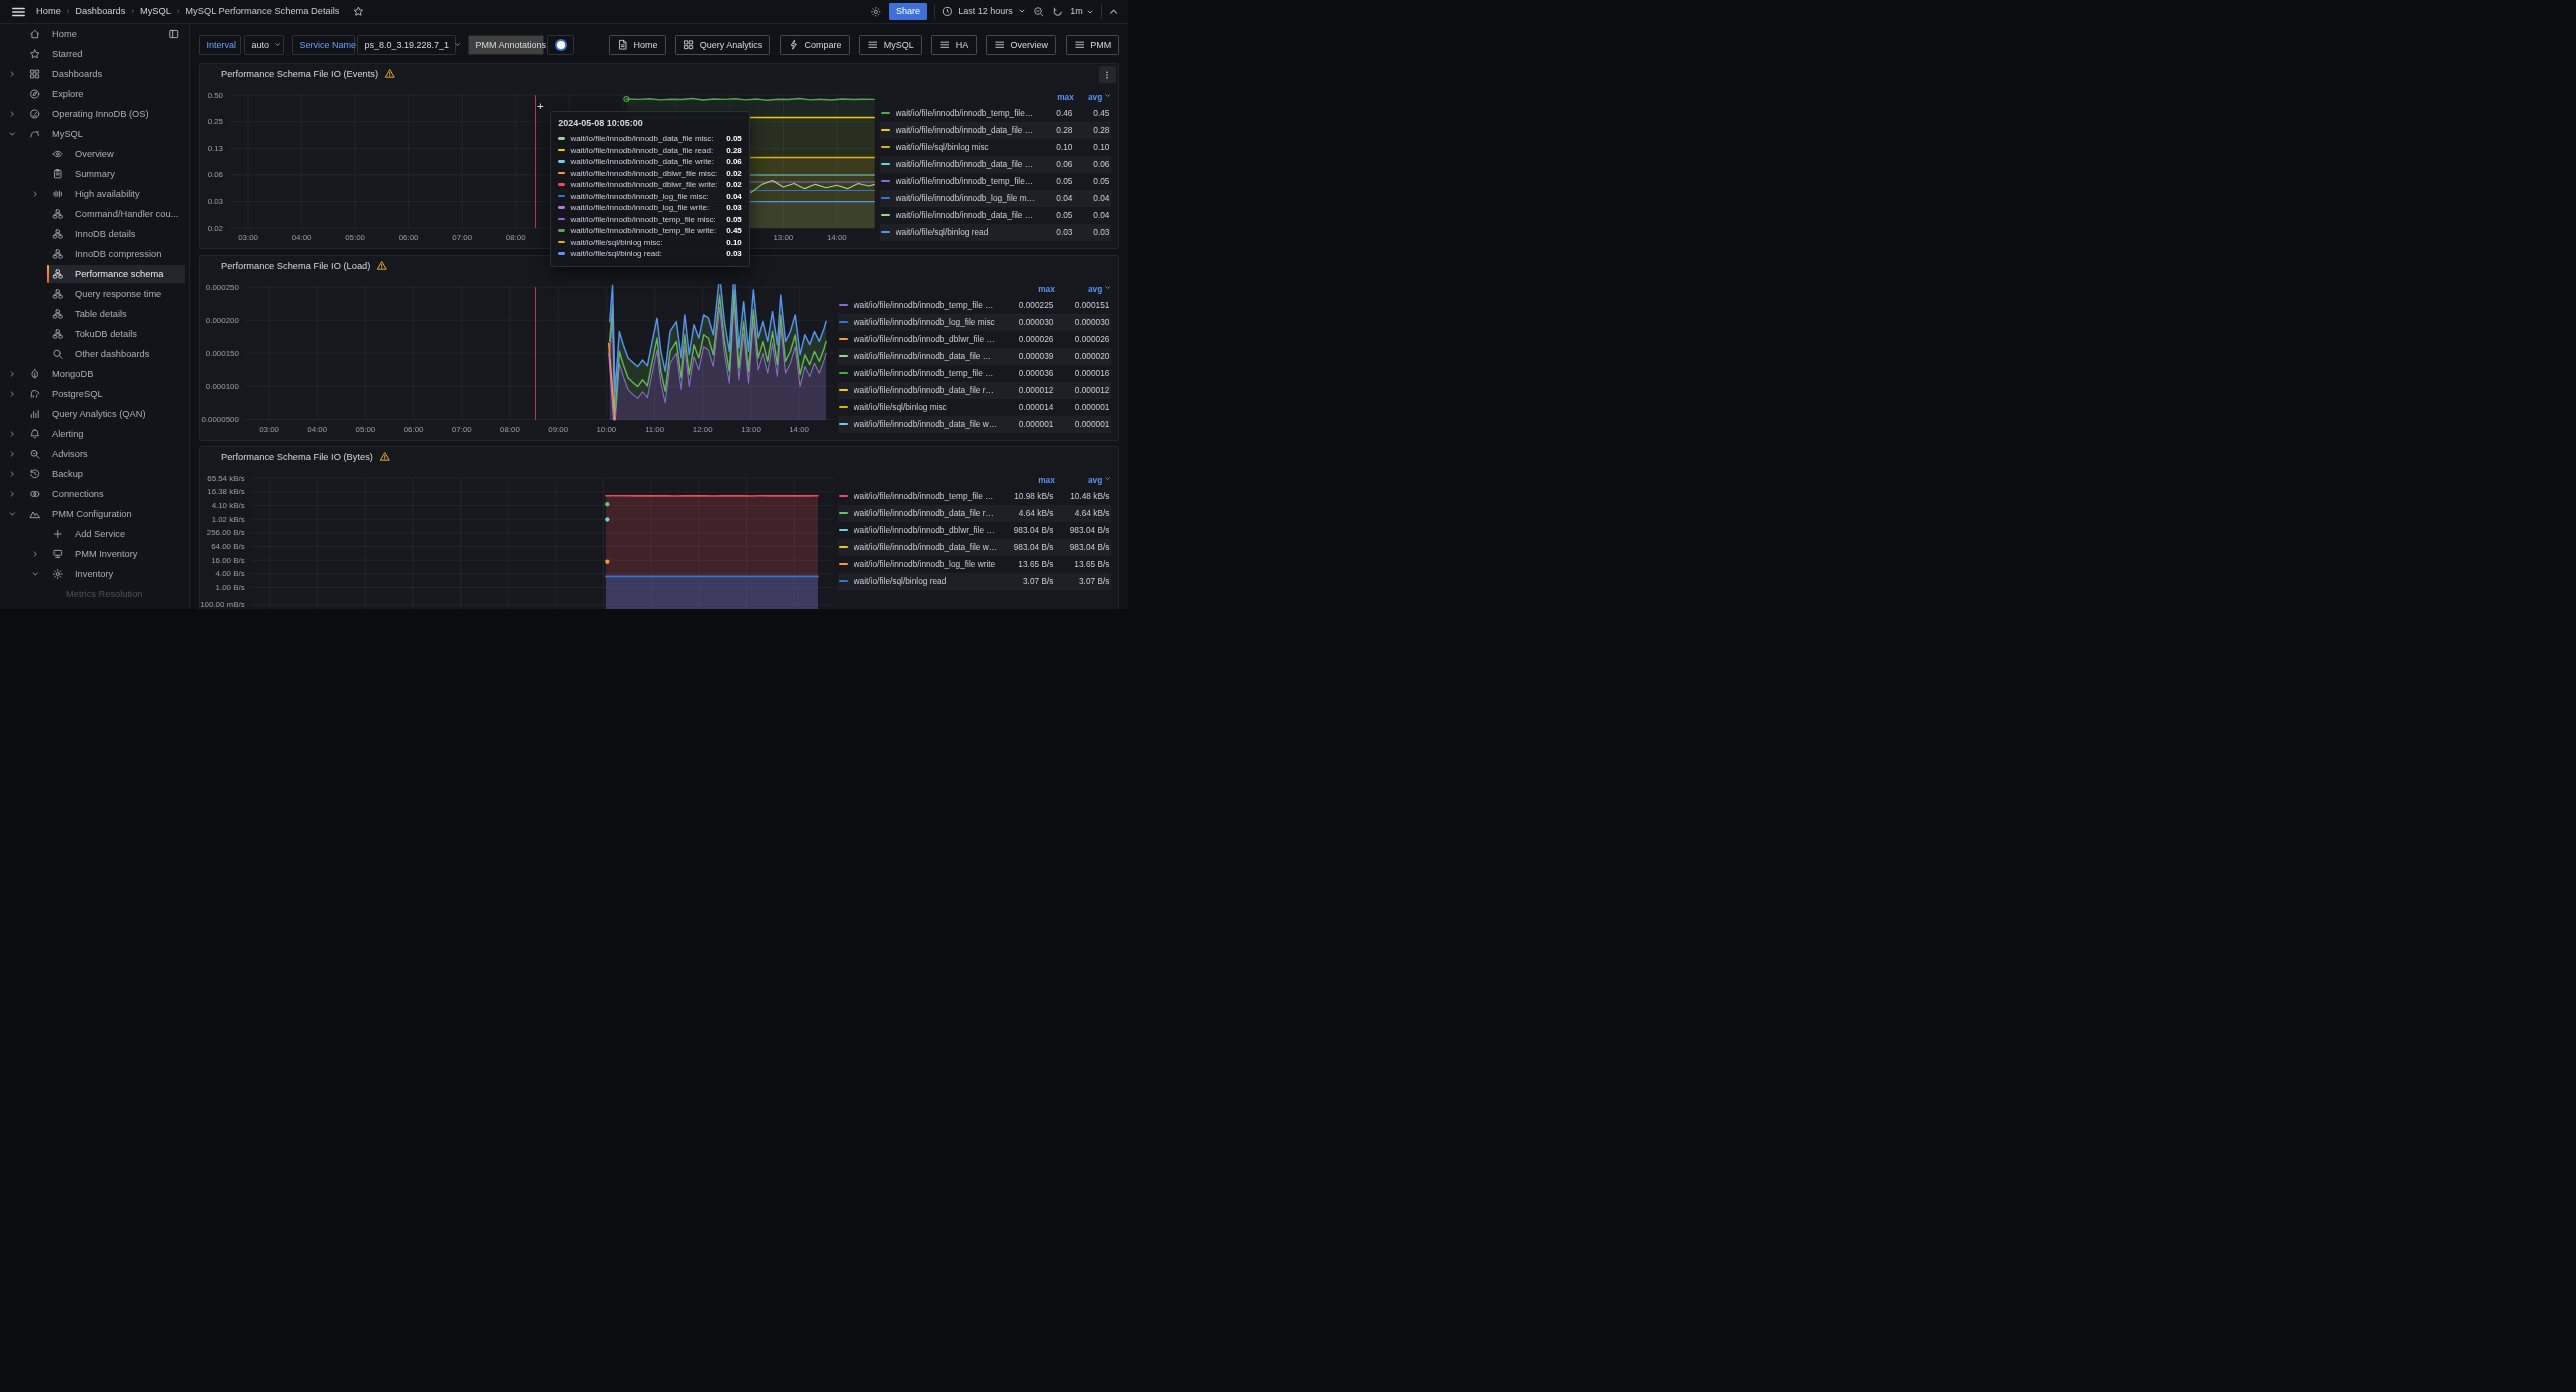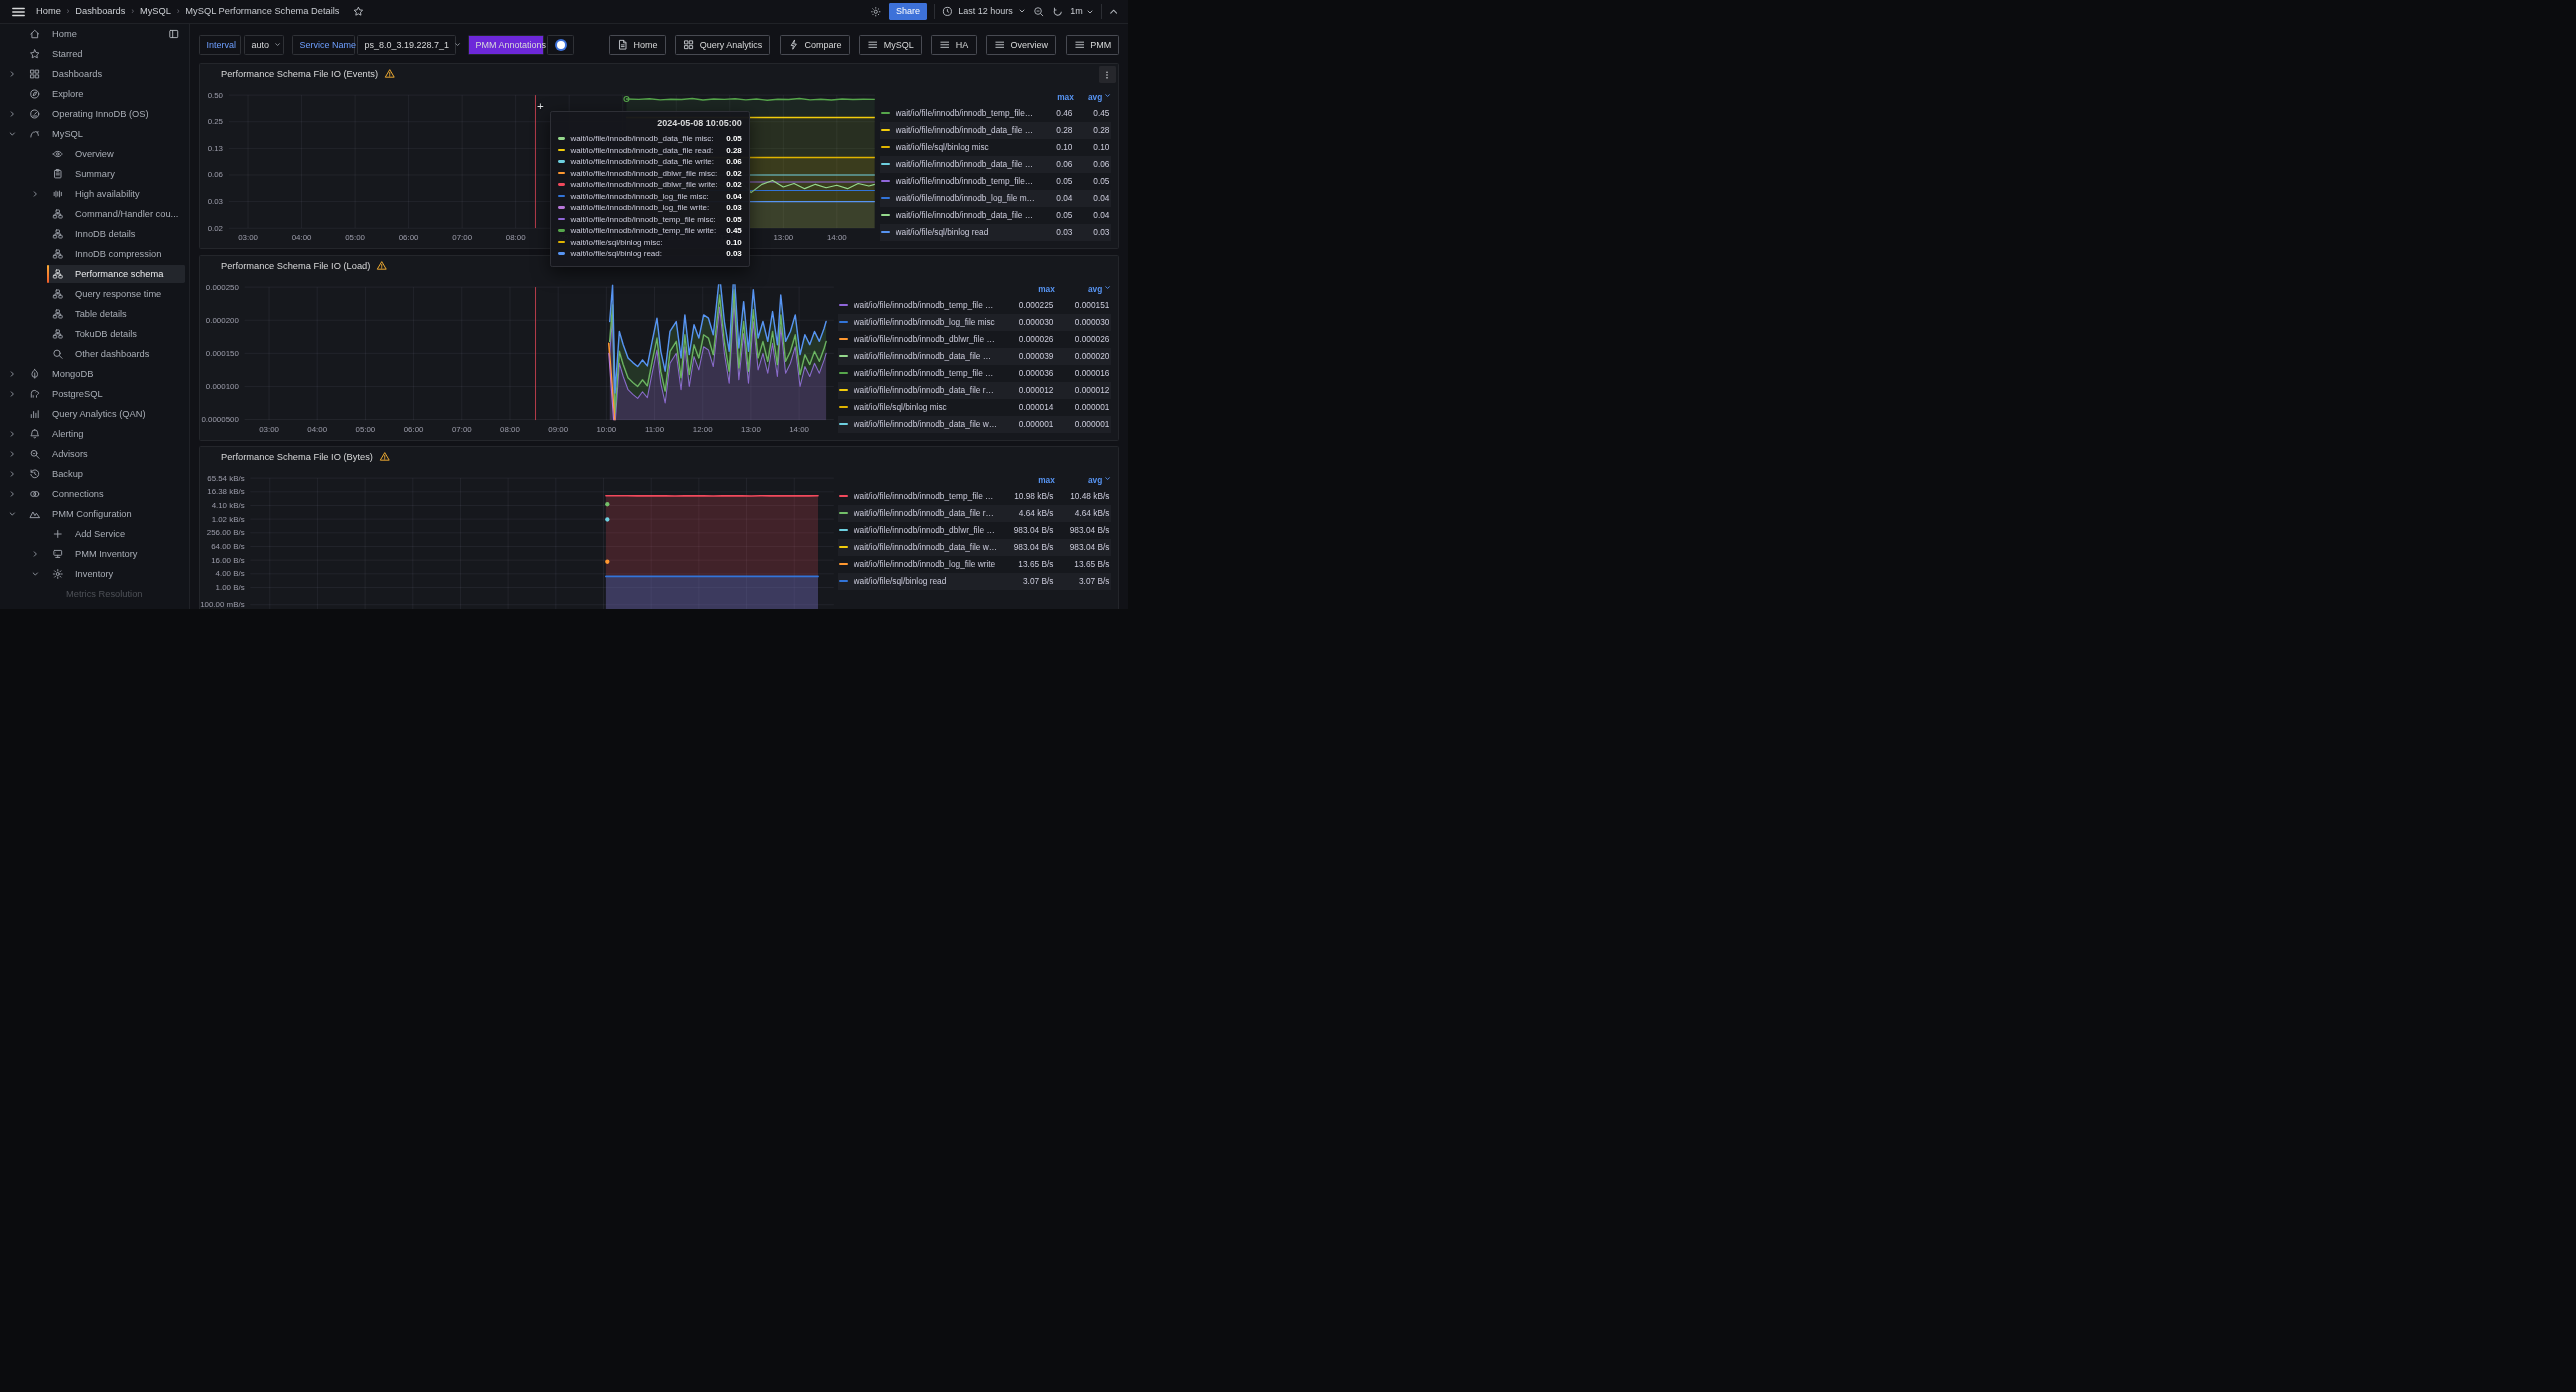--- a/index.html
+++ b/index.html
@@ -32,21 +32,21 @@
   .srow .trail{position:absolute;top:50%;transform:translateY(-50%);right:9.3px;color:#b6bac0;display:flex}
   .srow.active .slabel{color:#ECEDEF;font-weight:500}
   .srow.active .sicon{color:#d5d8db}
   .srow .abar{position:absolute;left:47px;right:4.3px;top:0.7px;bottom:0.7px;background:#23262C;border-radius:1.4px}
   .srow .abar::before{content:"";position:absolute;left:0;top:0;bottom:0;width:2.2px;border-radius:1.4px;background:linear-gradient(#FBAD37,#F05A28)}
   .srow.faded{opacity:.38}
   .srow>*{position:absolute}
   
   .box{position:absolute;top:35px;height:20px;border:0.7px solid #2F3136;border-radius:1.4px;background:#111217;display:flex;align-items:center;font-size:9px;padding:0 6.5px;color:#D8D9DA;white-space:nowrap}
   .box.blue{color:#6E9FFF}
-  .box.filled{background:#6d28d9;border-color:#22252B;color:#D8D9DA}
+  .box.filled{background:#404040;border-color:#22252B;color:#D8D9DA}
   .box .cdn{margin-left:5px;color:#9ea3ab;display:flex}
   .toggle{width:18.7px;height:11.5px;border-radius:6.5px;background:#3D71D9;position:relative;cursor:pointer}
   .toggle::after{content:"";position:absolute;right:1.4px;top:1.4px;width:8.6px;height:8.6px;border-radius:50%;background:#fff}
   .navbtns{position:absolute;top:35px;right:8.6px;display:flex;gap:9.3px}
   .nbtn{height:20px;border:0.7px solid #484A52;border-radius:1.4px;background:transparent;color:#D8D9DA;font-size:9px;display:flex;align-items:center;gap:5px;padding:0 7.2px;cursor:pointer;white-space:nowrap}
   .nbtn .icon{display:flex;color:#c6c9ce}
   
   .panel{position:absolute;left:199px;width:920px;height:186px;background:#16181D;border:0.7px solid #24262B;border-radius:1.4px}
   .ptitle{position:absolute;left:21px;top:4.3px;display:flex;align-items:center;gap:5.8px;font-size:9.3px;font-weight:500;color:#D8D9DA;cursor:pointer}
   .warn{display:flex}
@@ -60,21 +60,21 @@
   .lhead .havg{display:flex;align-items:flex-start;justify-content:flex-end;gap:1.4px}
   .lrow{display:flex;height:17px;align-items:center;cursor:pointer;padding:0 1.4px}
   .lrows .lrow:nth-child(even){background:rgba(204,204,220,0.05)}
   .sw{width:8.6px;height:2.9px;border-radius:1.4px;flex:none;margin-right:5.8px}
   .llabel{flex:1;color:#CCCCDC;white-space:nowrap;overflow:hidden;text-overflow:ellipsis;padding-right:4.3px}
   .lmax,.lavg{text-align:right;color:#CCCCDC}
   .legend.w320{width:231px}.legend.w320 .lmax,.legend.w320 .hmax{width:33px}.legend.w320 .lavg,.legend.w320 .havg{width:37px}
   .legend.w380{width:273px}.legend.w380 .lmax,.legend.w380 .hmax{width:52px}.legend.w380 .lavg,.legend.w380 .havg{width:56px}
   
   .gtooltip{position:absolute;left:550px;top:111px;width:200px;background:rgba(22,23,28,0.97);border:0.7px solid #2E2F36;border-radius:2.2px;box-shadow:0 5.8px 17.3px rgba(0,0,0,.55);z-index:40;padding:5.8px 7.2px 6.5px}
-  .ttitle{text-align:right;font-size:9px;font-weight:700;color:#D8D9DA;margin-bottom:5px}
+  .ttitle{text-align:left;font-size:9px;font-weight:700;color:#D8D9DA;margin-bottom:5px}
   .trow{display:flex;align-items:center;height:11.5px;font-size:8px}
   .trow .sw{width:7.2px;height:2.9px;margin-right:5px}
   .trow .tl{flex:1;color:#CCCCDC;white-space:nowrap;overflow:hidden;text-overflow:ellipsis}
   .trow .tv{font-weight:700;color:#fff;margin-left:5.8px}
   .crosshair{position:absolute;color:#dfe1e4;font-size:11.5px;line-height:11.5px;z-index:35;text-shadow:0 0 2.2px rgba(0,0,0,.8)}
   svg text{font-family:"Liberation Sans","DejaVu Sans",sans-serif}
 </style>
 </head>
 <body>
 

